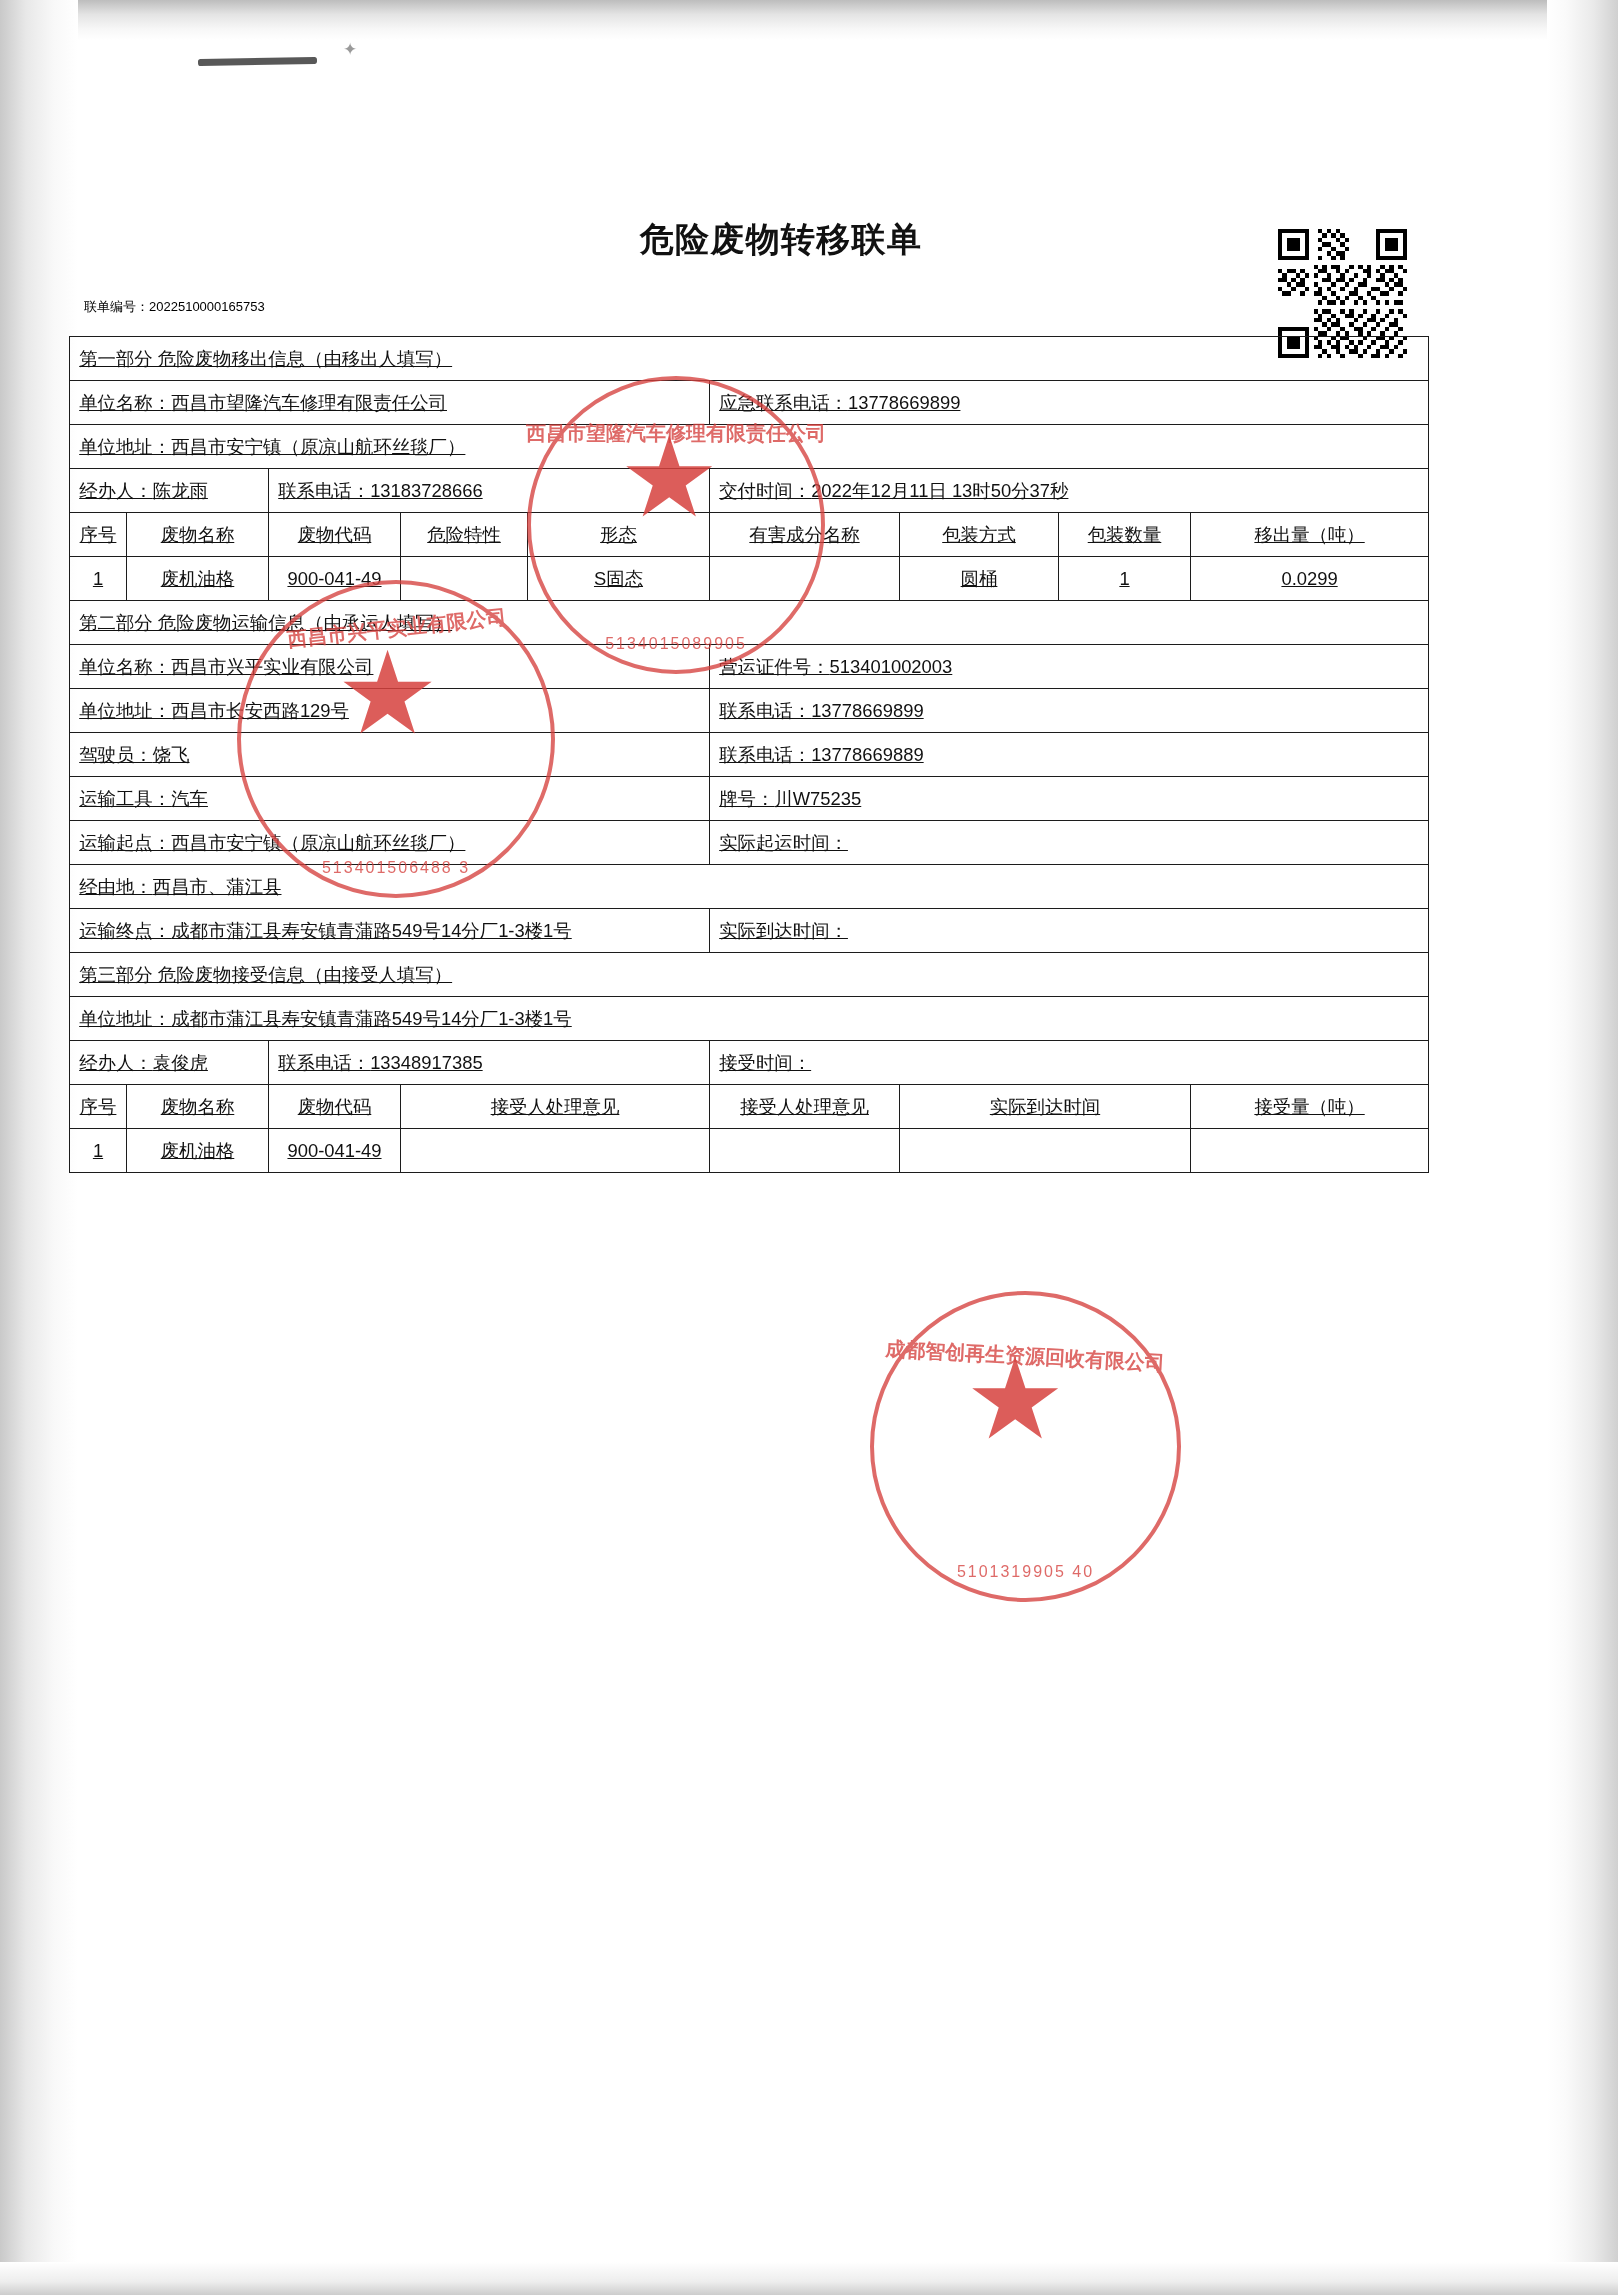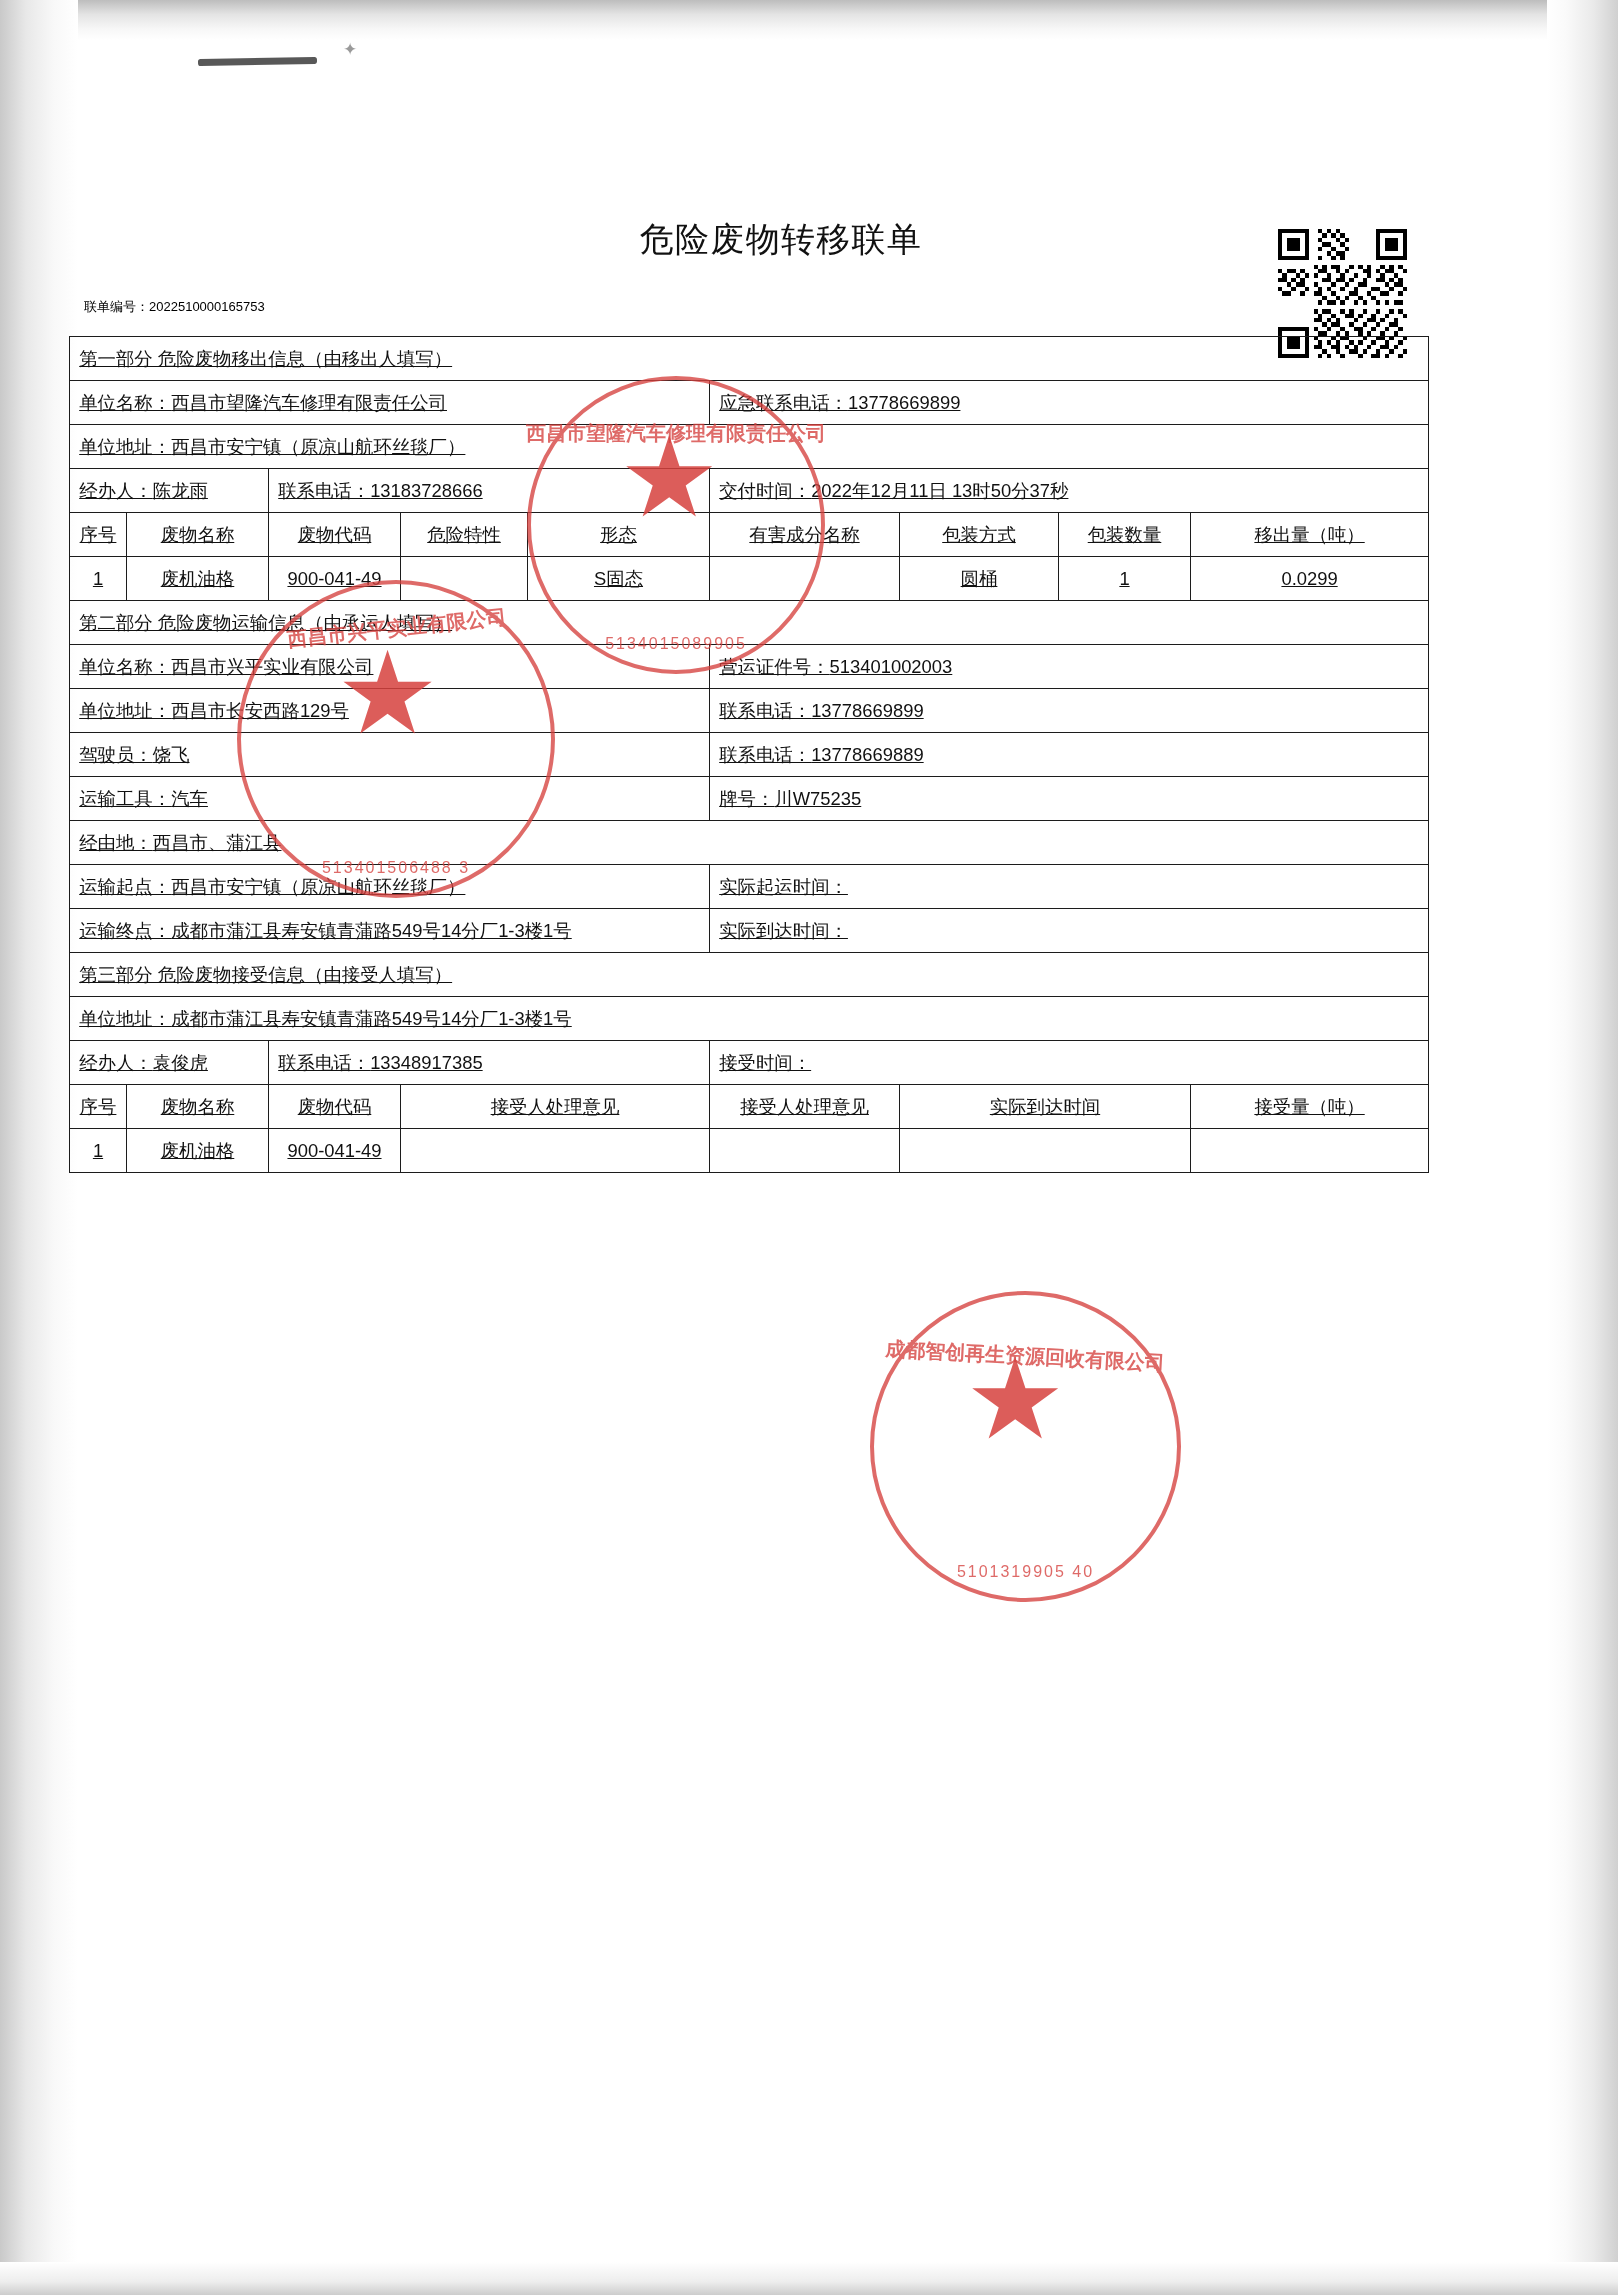--- a/index.html
+++ b/index.html
@@ -64,21 +64,21 @@
     position: absolute;
     left: 0; top: 0;
     width: 1619px; height: 2295px;
   }
   .title {
     position: absolute;
     left: 0; top: 217px;
     width: 1562px;
     text-align: center;
     font-size: 34px;
-    font-weight: normal;
+    font-weight: bold;
     letter-spacing: 1.3px;
     color: #111;
   }
   .bill-no {
     position: absolute;
     left: 84px; top: 298px;
     font-size: 13px;
     color: #000000;
   }
   .qr {
@@ -464,30 +464,30 @@
       </tr>
       <tr>
         <td colspan="6">
           <span>运输工具：</span><span>汽车</span>
         </td>
         <td colspan="5">
           <span>牌号：</span><span>川W75235</span>
         </td>
       </tr>
       <tr>
+        <td colspan="6">
+          <span>运输起点：</span><span>西昌市安宁镇（原凉山航环丝毯厂）</span>
+        </td>
+        <td colspan="5">
+          <span>实际起运时间：</span><span></span>
+        </td>
+      </tr>
+      <tr>
         <td colspan="11">
           <span>经由地：</span><span>西昌市、蒲江县</span>
-        </td>
-      </tr>
-      <tr>
-        <td colspan="6">
-          <span>运输起点：</span><span>西昌市安宁镇（原凉山航环丝毯厂）</span>
-        </td>
-        <td colspan="5">
-          <span>实际起运时间：</span><span></span>
         </td>
       </tr>
       <tr>
         <td colspan="6">
           <span>运输终点：</span><span>成都市蒲江县寿安镇青蒲路549号14分厂1-3楼1号</span>
         </td>
         <td colspan="5">
           <span>实际到达时间：</span><span></span>
         </td>
       </tr>

